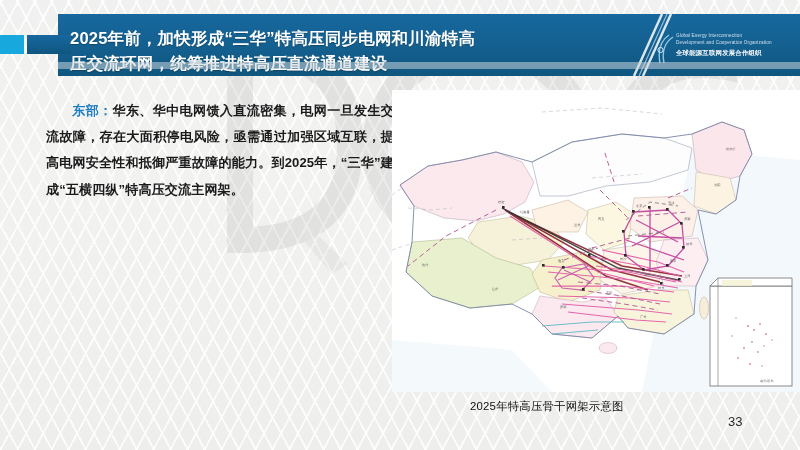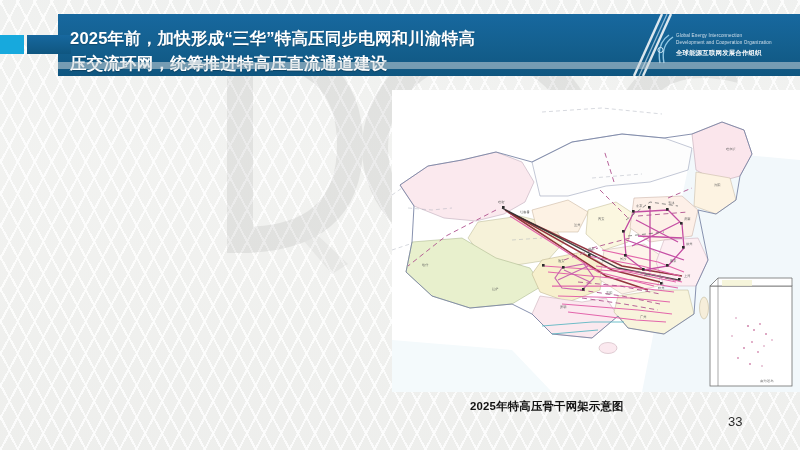--- a/index.html
+++ b/index.html
@@ -107,21 +107,21 @@
   
   #map-wrap{
     position:absolute;left:392px;top:90px;width:408px;height:302px;
     background:#ffffff;
     overflow:hidden;
   }
   #map-svg{position:absolute;left:0;top:0;width:408px;height:302px;}
 
   #map-caption{
     position:absolute;left:470px;top:399px;width:280px;
-    font-size:11.4px;font-weight:bold;color:#111;
+    font-size:11.4px;font-weight:normal;color:#111;
     letter-spacing:.2px;
   }
   #page-number{
     position:absolute;left:728px;top:414px;
     font-size:13px;color:#2b2b2b;font-weight:normal;text-align:right;
   }
 </style>
 </head>
 <body>
 
@@ -171,20 +171,23 @@
       </svg>
       <div id="logo-en1">Global Energy Interconnection</div>
       <div id="logo-en2">Development and Cooperation Organization</div>
       <div id="logo-cn">全球能源互联网发展合作组织</div>
     </div>
   </div>
   <div id="hdr-foot"></div>
 
   <div id="body-col">
 
+    <p class="para">
+      <span class="indent"></span><span class="lead">东部：</span><span>华东、华中电网馈入直流密集，电网一旦发生交流故障，存在大面积停电风险，亟需通过加强区域互联，提高电网安全性和抵御严重故障的能力。到2025年，“三华”建成“五横四纵”特高压交流主网架。</span>
+    </p>
 
 
   </div>
 
   <div id="map-wrap">
     <svg id="map-svg" viewBox="0 0 408 302" xmlns="http://www.w3.org/2000/svg">
       <defs>
         <clipPath id="mapclip">
             <rect x="0" y="0" width="408" height="302"></rect>
           </clipPath>

